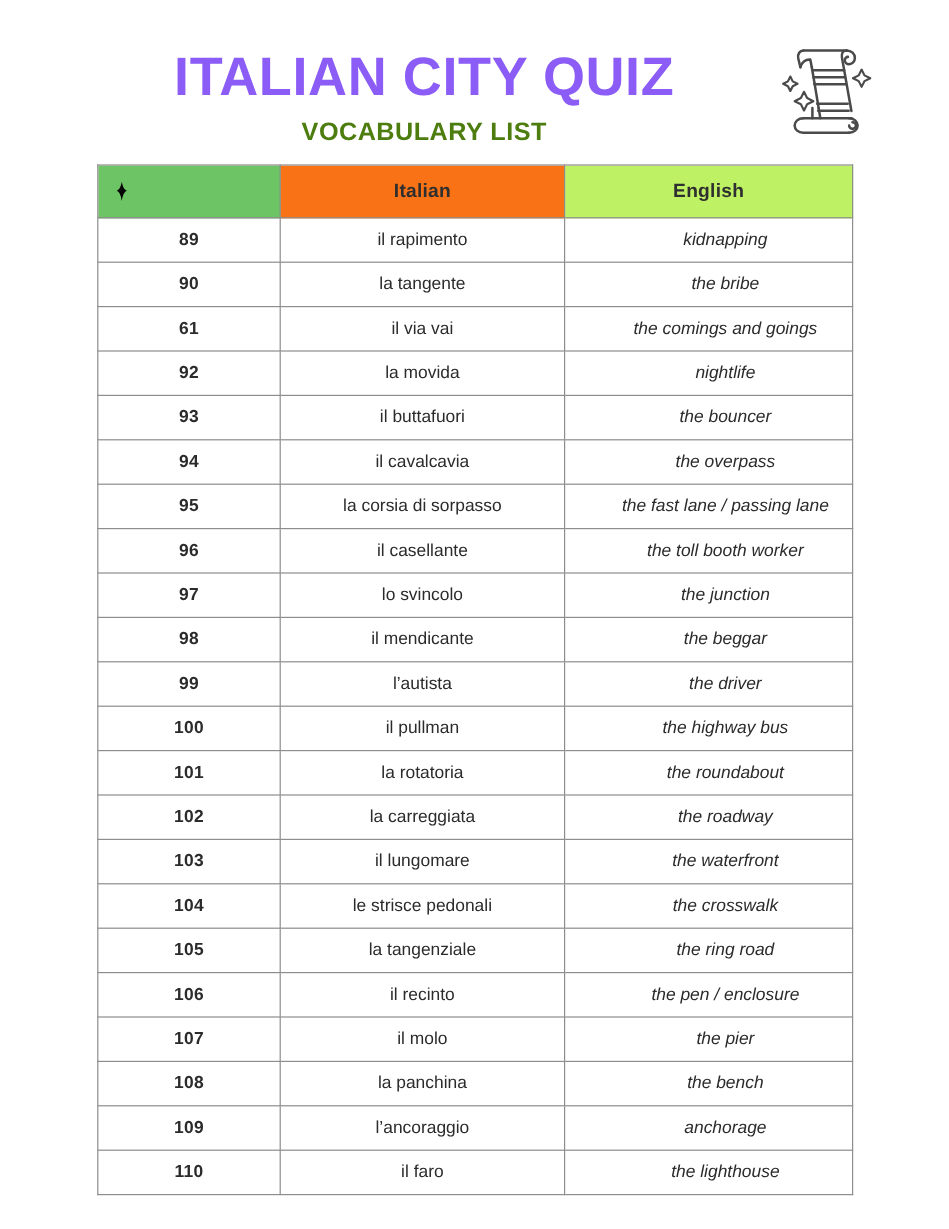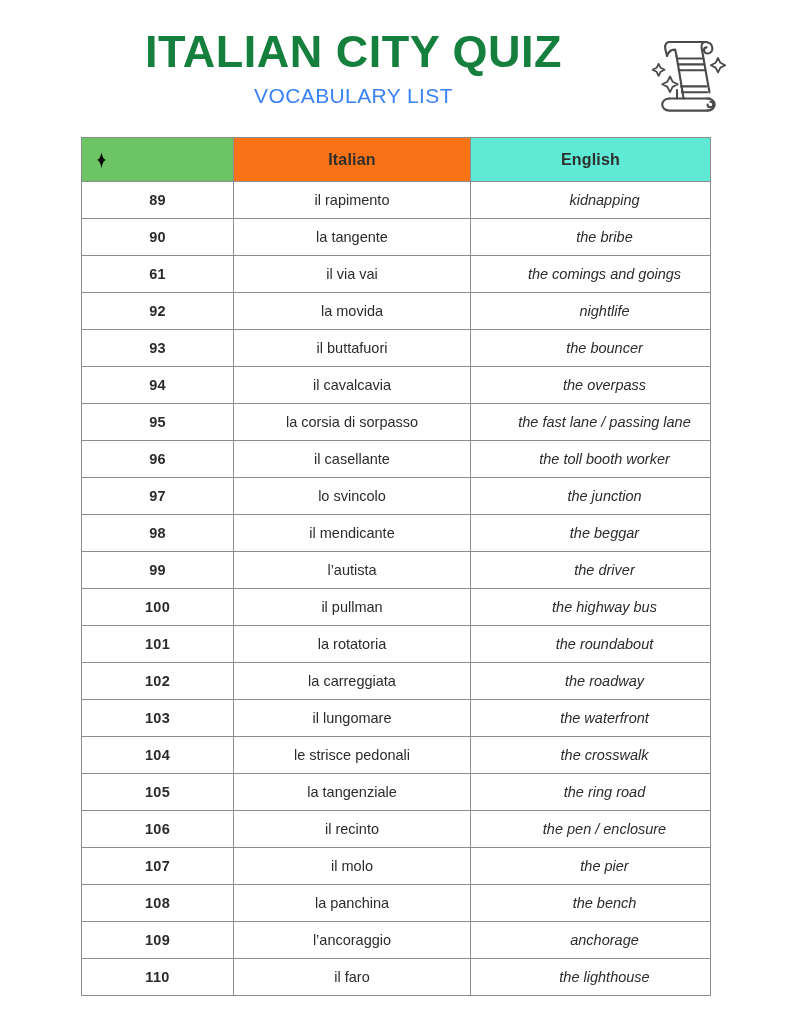--- a/index.html
+++ b/index.html
@@ -36,32 +36,32 @@
     top: 28px;
     width: 545px;
     text-align: center;
   }
 
   .main-title {
     font-family: "Liberation Sans", sans-serif;
     font-size: 45px;
     font-weight: bold;
     letter-spacing: 0.5px;
-    color: #15803d;
+    color: #8b5cf6;
     line-height: 1.05;
-    margin: 0;
+    margin: 12px;
     white-space: nowrap;
   }
 
   .sub-title {
     font-family: "Liberation Sans", sans-serif;
     font-size: 21px;
-    font-weight: normal;
+    font-weight: bold;
     letter-spacing: 0.4px;
-    color: #3b82f6;
+    color: #4d7c0f;
     margin: 9px 0 0 0;
     white-space: nowrap;
   }
 
   .scroll-icon {
     position: absolute;
     left: 645px;
     top: 26px;
     width: 84px;
     height: 88px;
@@ -101,21 +101,21 @@
     background: #6CC465;
     text-align: left;
     padding-left: 11px;
   }
 
   th.head-it {
     background: #f97316;
   }
 
   th.head-en {
-    background: #5eead4;
+    background: #bef264;
   }
 
   .sparkle-cell-icon {
     display: inline-block;
     width: 17px;
     height: 17px;
     vertical-align: middle;
   }
 
   tbody td {

